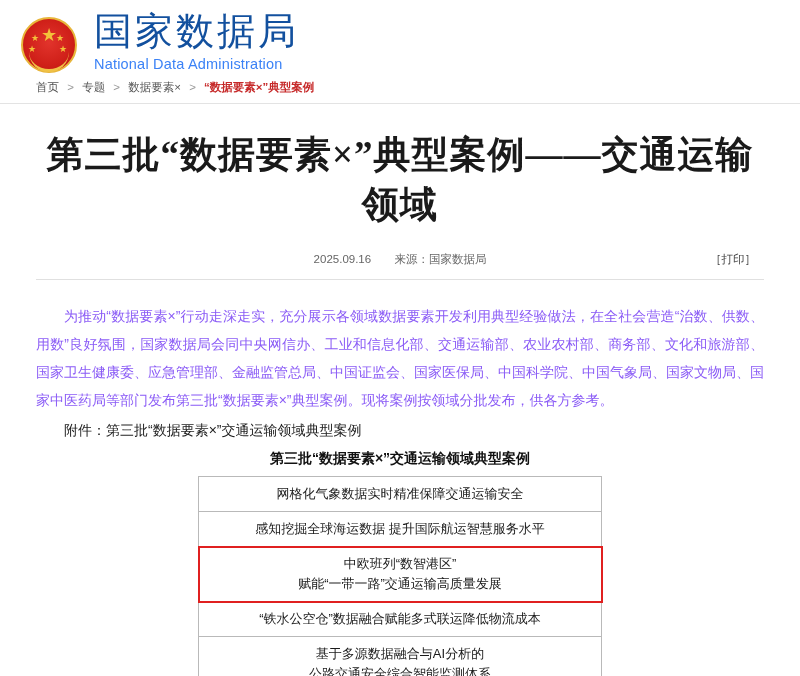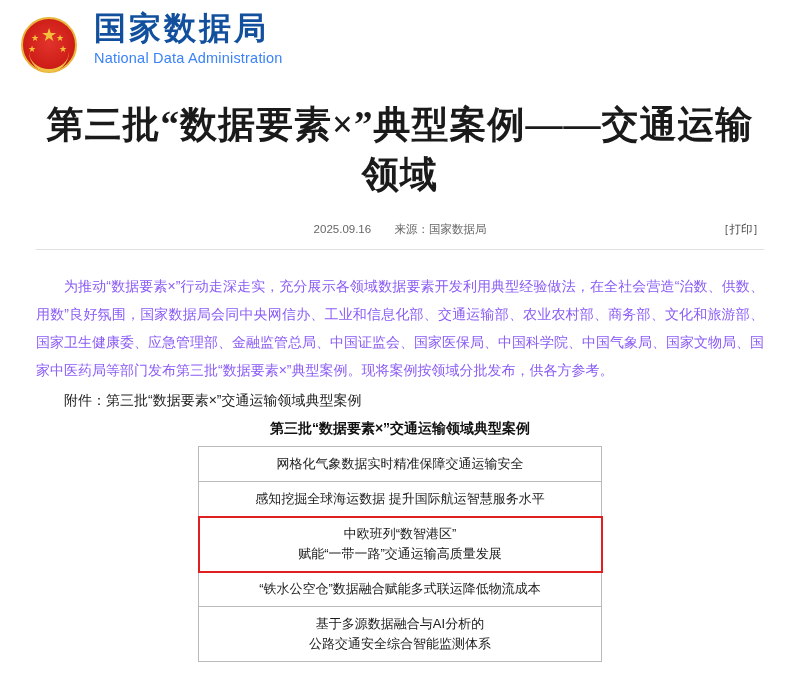--- a/index.html
+++ b/index.html
@@ -60,22 +60,22 @@
     left: 11px; top: 33px;
     width: 40px; height: 22px;
     border-bottom: 3px solid #f0c246;
     border-radius: 0 0 20px 20px;
   }
   .brand {
     margin-left: 14px;
   }
   .brand-cn {
     font-family: "Liberation Serif", serif;
-    font-weight: bold;
-    font-size: 32px;
+    font-weight: normal;
+    font-size: 38px;
     color: #12509e;
     letter-spacing: 3px;
     line-height: 1.05;
   }
   .brand-en {
     font-size: 14.5px;
     color: #3b82f6;
     letter-spacing: 0.2px;
     margin-top: 4px;
   }
@@ -116,21 +116,21 @@
   .meta-row {
     position: relative;
     text-align: center;
     font-size: 11.5px;
     color: #666;
     margin-top: 22px;
   }
   .meta-row .meta-item { margin: 0 10px; }
   .print-link {
     position: absolute;
-    right: 0;
+    right: 8px;
     top: 0;
     color: #444;
     font-size: 11.5px;
     text-decoration: none;
     margin-left: 48px;
   }
   .divider {
     border-top: 1px solid #e0e0e0;
     margin: 12px 0 0 0;
   }
@@ -196,20 +196,29 @@
       <div class="star s3">★</div>
       <div class="star s4">★</div>
       <div class="gears"></div>
     </div>
     <div class="brand">
       <div class="brand-cn">国家数据局</div>
       <div class="brand-en">National Data Administration</div>
     </div>
   </div>
 
+  <div class="breadcrumb">
+    <a href="#">首页</a>
+    <span class="sep">&gt;</span>
+    <a href="#">专题</a>
+    <span class="sep">&gt;</span>
+    <a href="#">数据要素×</a>
+    <span class="sep">&gt;</span>
+    <span class="current">“数据要素×”典型案例</span>
+  </div>
 
   <div class="article">
 
     <div class="title">第三批“数据要素×”典型案例——交通运输领域</div>
 
     <div class="meta-row">
       <span class="meta-item">2025.09.16</span>
       <span class="meta-item">来源：国家数据局</span>
       <a class="print-link" href="#">［打印］</a>
     </div>

